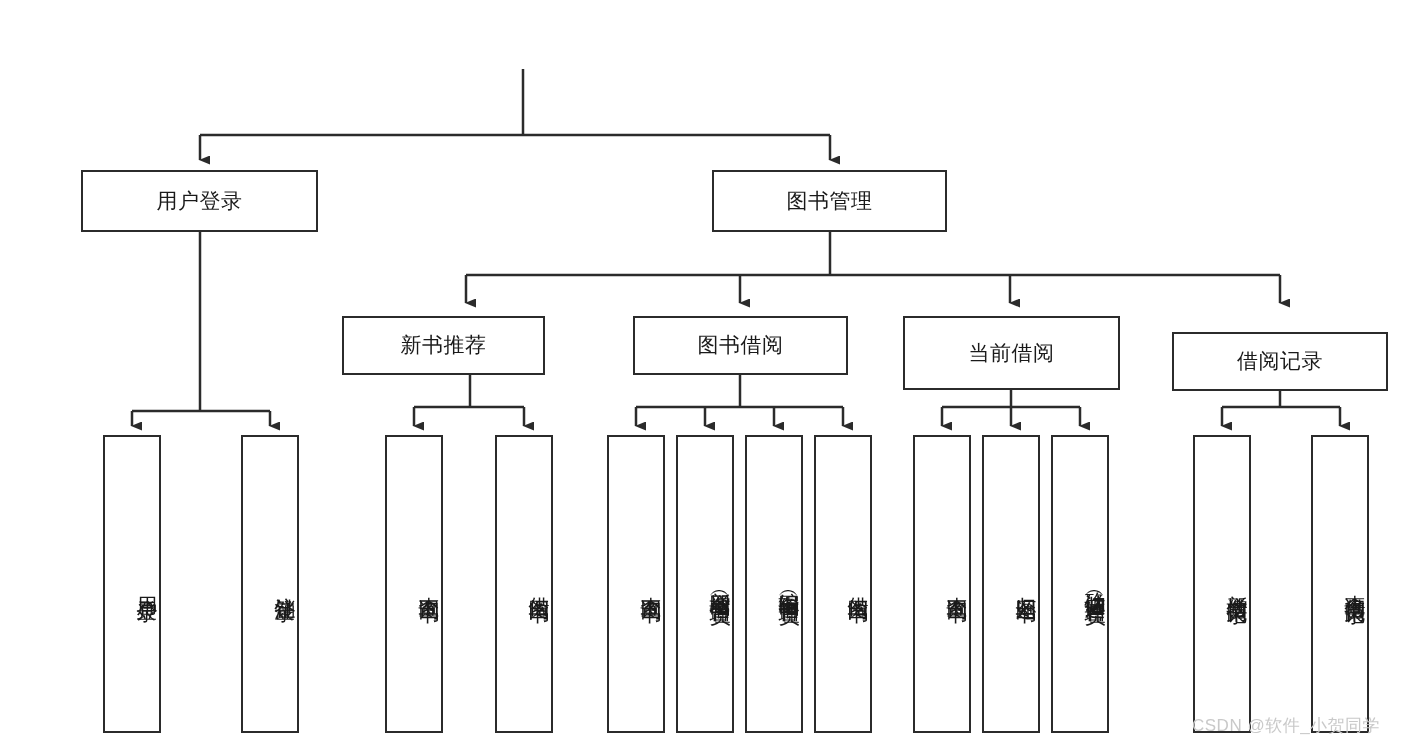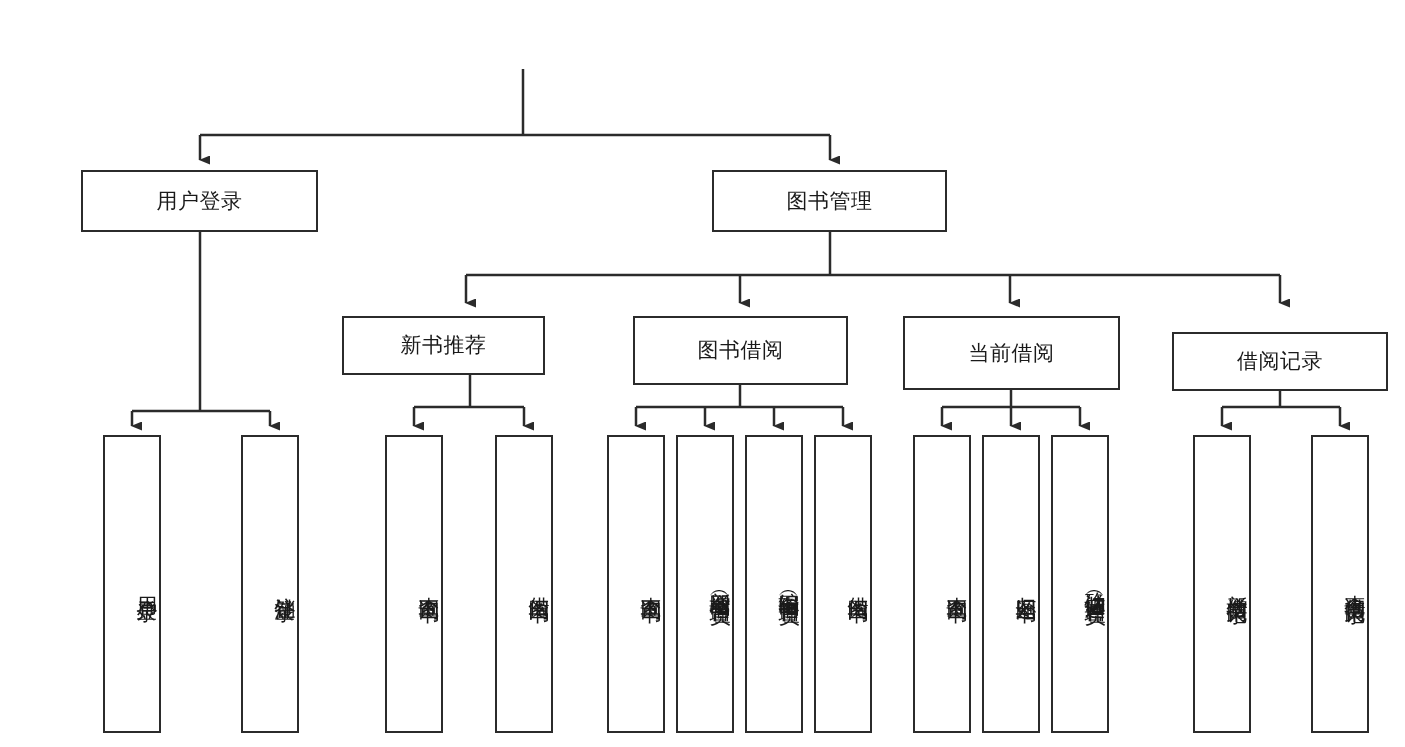--- a/index.html
+++ b/index.html
@@ -132,21 +132,21 @@
   </div>
 
   <div class="node h" style="left:712px; top:170px; width:235px; height:62px;">
     <span>图书管理</span>
   </div>
 
   <div class="node h" style="left:342px; top:316px; width:203px; height:59px;">
     <span>新书推荐</span>
   </div>
 
-  <div class="node h" style="left:633px; top:316px; width:215px; height:69px;">
+  <div class="node h" style="left:633px; top:316px; width:215px; height:59px;">
     <span>图书借阅</span>
   </div>
 
   <div class="node h" style="left:903px; top:316px; width:217px; height:74px;">
     <span>当前借阅</span>
   </div>
 
   <div class="node h" style="left:1172px; top:332px; width:216px; height:59px;">
     <span>借阅记录</span>
   </div>
@@ -196,14 +196,15 @@
   </div>
 
   <div class="node v" style="left:1193px; top:435px; width:58px; height:298px;">
     <span>新增借阅记录</span>
   </div>
 
   <div class="node v" style="left:1311px; top:435px; width:58px; height:298px;">
     <span>查询借阅记录</span>
   </div>
 
+  <div class="watermark">CSDN @软件_小贺同学</div>
 
 </div>
 
 </body></html>

